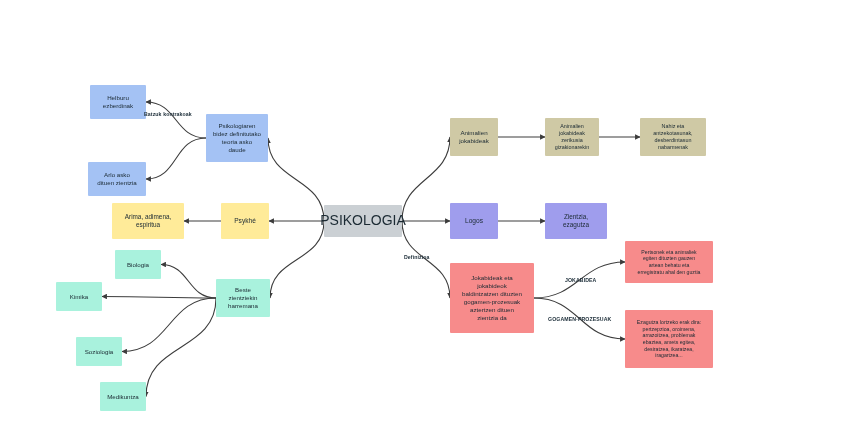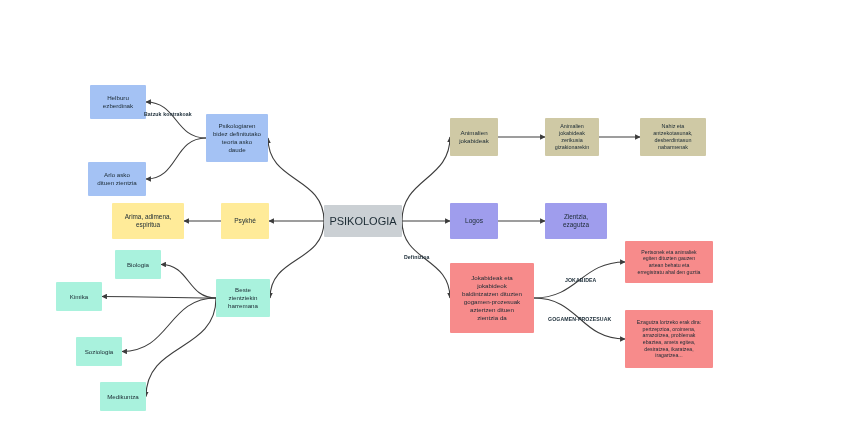--- a/index.html
+++ b/index.html
@@ -75,21 +75,21 @@
         <path d="M 599 137 C 617.45 137, 621.55 137, 640 137" marker-end="url(#arrow)"></path>
         <path d="M 402 221 C 423.6 221, 428.4 221, 450 221" marker-end="url(#arrow)"></path>
         <path d="M 498 221 C 519.15 221, 523.85 221, 545 221" marker-end="url(#arrow)"></path>
         <path d="M 402 221 C 402 261.8311461999293, 450 257.1688538000707, 450 298" marker-end="url(#arrow)"></path>
         <path d="M 534 298 C 578.0379665743095 298, 580.9620334256905 262, 625 262" marker-end="url(#arrow)"></path>
         <path d="M 534 298 C 578.914418620305 298, 580.085581379695 339, 625 339" marker-end="url(#arrow)"></path>
       </g>
   </svg>
 
   <div id="node-layer">
-      <div class="node" style="left: 324px; top: 205px; width: 78px; height: 32px; font-size: 11px; background: rgb(203, 208, 212);">PSIKOLOGIA</div>
+      <div class="node" style="left: 324px; top: 205px; width: 78px; height: 32px; font-size: 14px; background: rgb(203, 208, 212);">PSIKOLOGIA</div>
       <div class="node" style="left: 90px; top: 85px; width: 56px; height: 34px; font-size: 6.2px; background: rgb(164, 194, 244);">Helburu
 ezberdinak</div>
       <div class="node" style="left: 206px; top: 114px; width: 62px; height: 48px; font-size: 6.2px; background: rgb(164, 194, 244);">Psikologiaren
 bidez definitutako
 teoria asko
 daude</div>
       <div class="node" style="left: 88px; top: 162px; width: 58px; height: 34px; font-size: 6.2px; background: rgb(164, 194, 244);">Arlo asko
 dituen zientzia</div>
       <div class="node" style="left: 112px; top: 203px; width: 72px; height: 36px; font-size: 6.4px; background: rgb(255, 235, 153);">Arima, adimena,
 espiritua</div>

